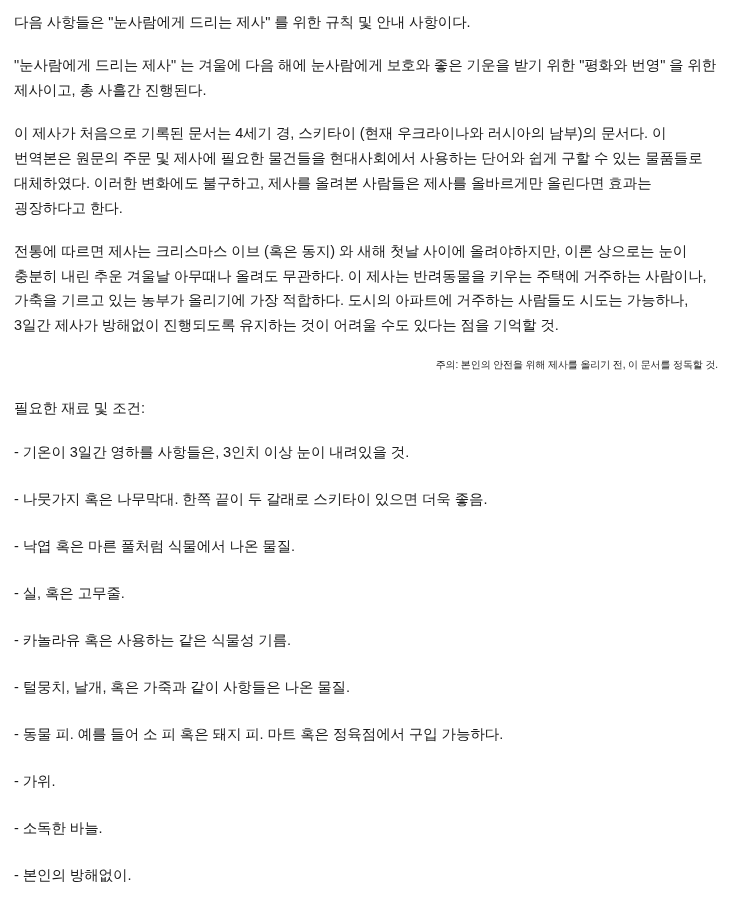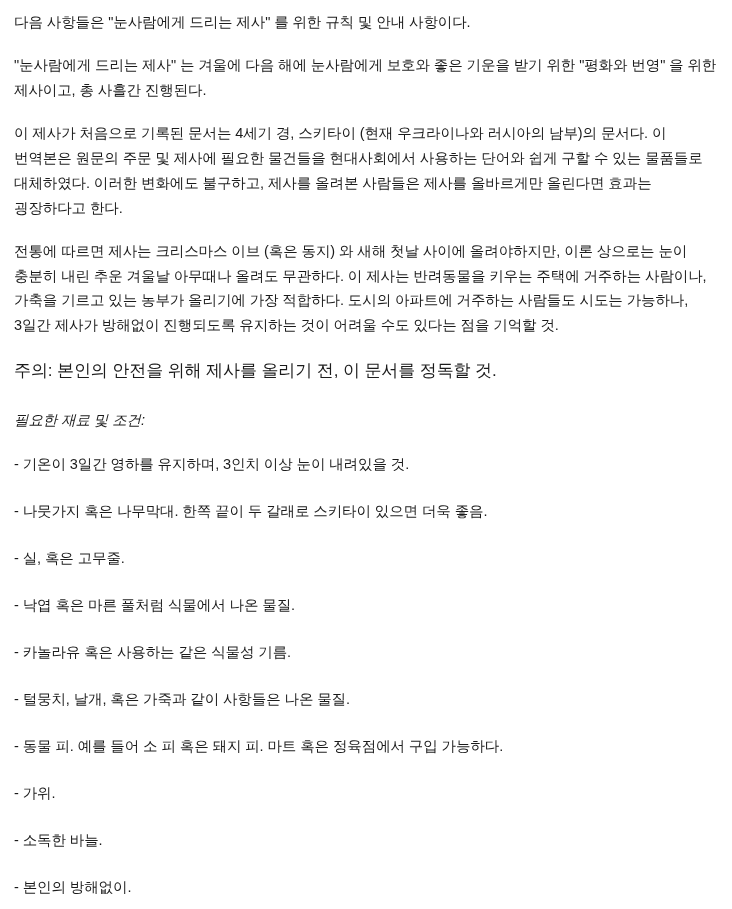--- a/index.html
+++ b/index.html
@@ -35,50 +35,50 @@
     line-height: 1.72;
     margin: 0 0 22px 0;
     letter-spacing: -0.1px;
     word-break: keep-all;
   }
   .section-head {
     font-size: 14.5px;
     line-height: 1.72;
     margin: 0 0 20px 0;
     letter-spacing: -0.1px;
-    font-style: italic;
   }
   .notice {
-    font-size: 17px;
+    font-size: 10px;
     line-height: 1.72;
     margin: 0 0 22px 0;
     letter-spacing: -0.1px;
+    text-align: right;
   }
 </style>
 </head>
 <body>
 
 <div class="page">
 
   <p class="para">다음 사항들은 "눈사람에게 드리는 제사" 를 위한 규칙 및 안내 사항이다.</p>
 
   <p class="para">"눈사람에게 드리는 제사" 는 겨울에 다음 해에 눈사람에게 보호와 좋은 기운을 받기 위한 "평화와 번영" 을 위한 제사이고, 총 사흘간 진행된다.</p>
 
   <p class="para">이 제사가 처음으로 기록된 문서는 4세기 경, 스키타이 (현재 우크라이나와 러시아의 남부)의 문서다. 이 번역본은 원문의 주문 및 제사에 필요한 물건들을 현대사회에서 사용하는 단어와 쉽게 구할 수 있는 물품들로 대체하였다. 이러한 변화에도 불구하고, 제사를 올려본 사람들은 제사를 올바르게만 올린다면 효과는 굉장하다고 한다.</p>
 
   <p class="para">전통에 따르면 제사는 크리스마스 이브 (혹은 동지) 와 새해 첫날 사이에 올려야하지만, 이론 상으로는 눈이 충분히 내린 추운 겨울날 아무때나 올려도 무관하다. 이 제사는 반려동물을 키우는 주택에 거주하는 사람이나, 가축을 기르고 있는 농부가 올리기에 가장 적합하다. 도시의 아파트에 거주하는 사람들도 시도는 가능하나, 3일간 제사가 방해없이 진행되도록 유지하는 것이 어려울 수도 있다는 점을 기억할 것.</p>
 
   <p class="notice">주의: 본인의 안전을 위해 제사를 올리기 전, 이 문서를 정독할 것.</p>
 
   <p class="section-head">필요한 재료 및 조건:</p>
 
-  <p class="list-item">- 기온이 3일간 영하를 유지하며, 3인치 이상 눈이 내려있을 것.</p>
+  <p class="list-item">- 기온이 3일간 영하를 사항들은, 3인치 이상 눈이 내려있을 것.</p>
   <p class="list-item">- 나뭇가지 혹은 나무막대. 한쪽 끝이 두 갈래로 스키타이 있으면 더욱 좋음.</p>
+  <p class="list-item">- 낙엽 혹은 마른 풀처럼 식물에서 나온 물질.</p>
   <p class="list-item">- 실, 혹은 고무줄.</p>
-  <p class="list-item">- 낙엽 혹은 마른 풀처럼 식물에서 나온 물질.</p>
   <p class="list-item">- 카놀라유 혹은 사용하는 같은 식물성 기름.</p>
   <p class="list-item">- 털뭉치, 날개, 혹은 가죽과 같이 사항들은 나온 물질.</p>
   <p class="list-item">- 동물 피. 예를 들어 소 피 혹은 돼지 피. 마트 혹은 정육점에서 구입 가능하다.</p>
   <p class="list-item">- 가위.</p>
   <p class="list-item">- 소독한 바늘.</p>
   <p class="list-item">- 본인의 방해없이.</p>
 
 </div>
 
 </body></html>

